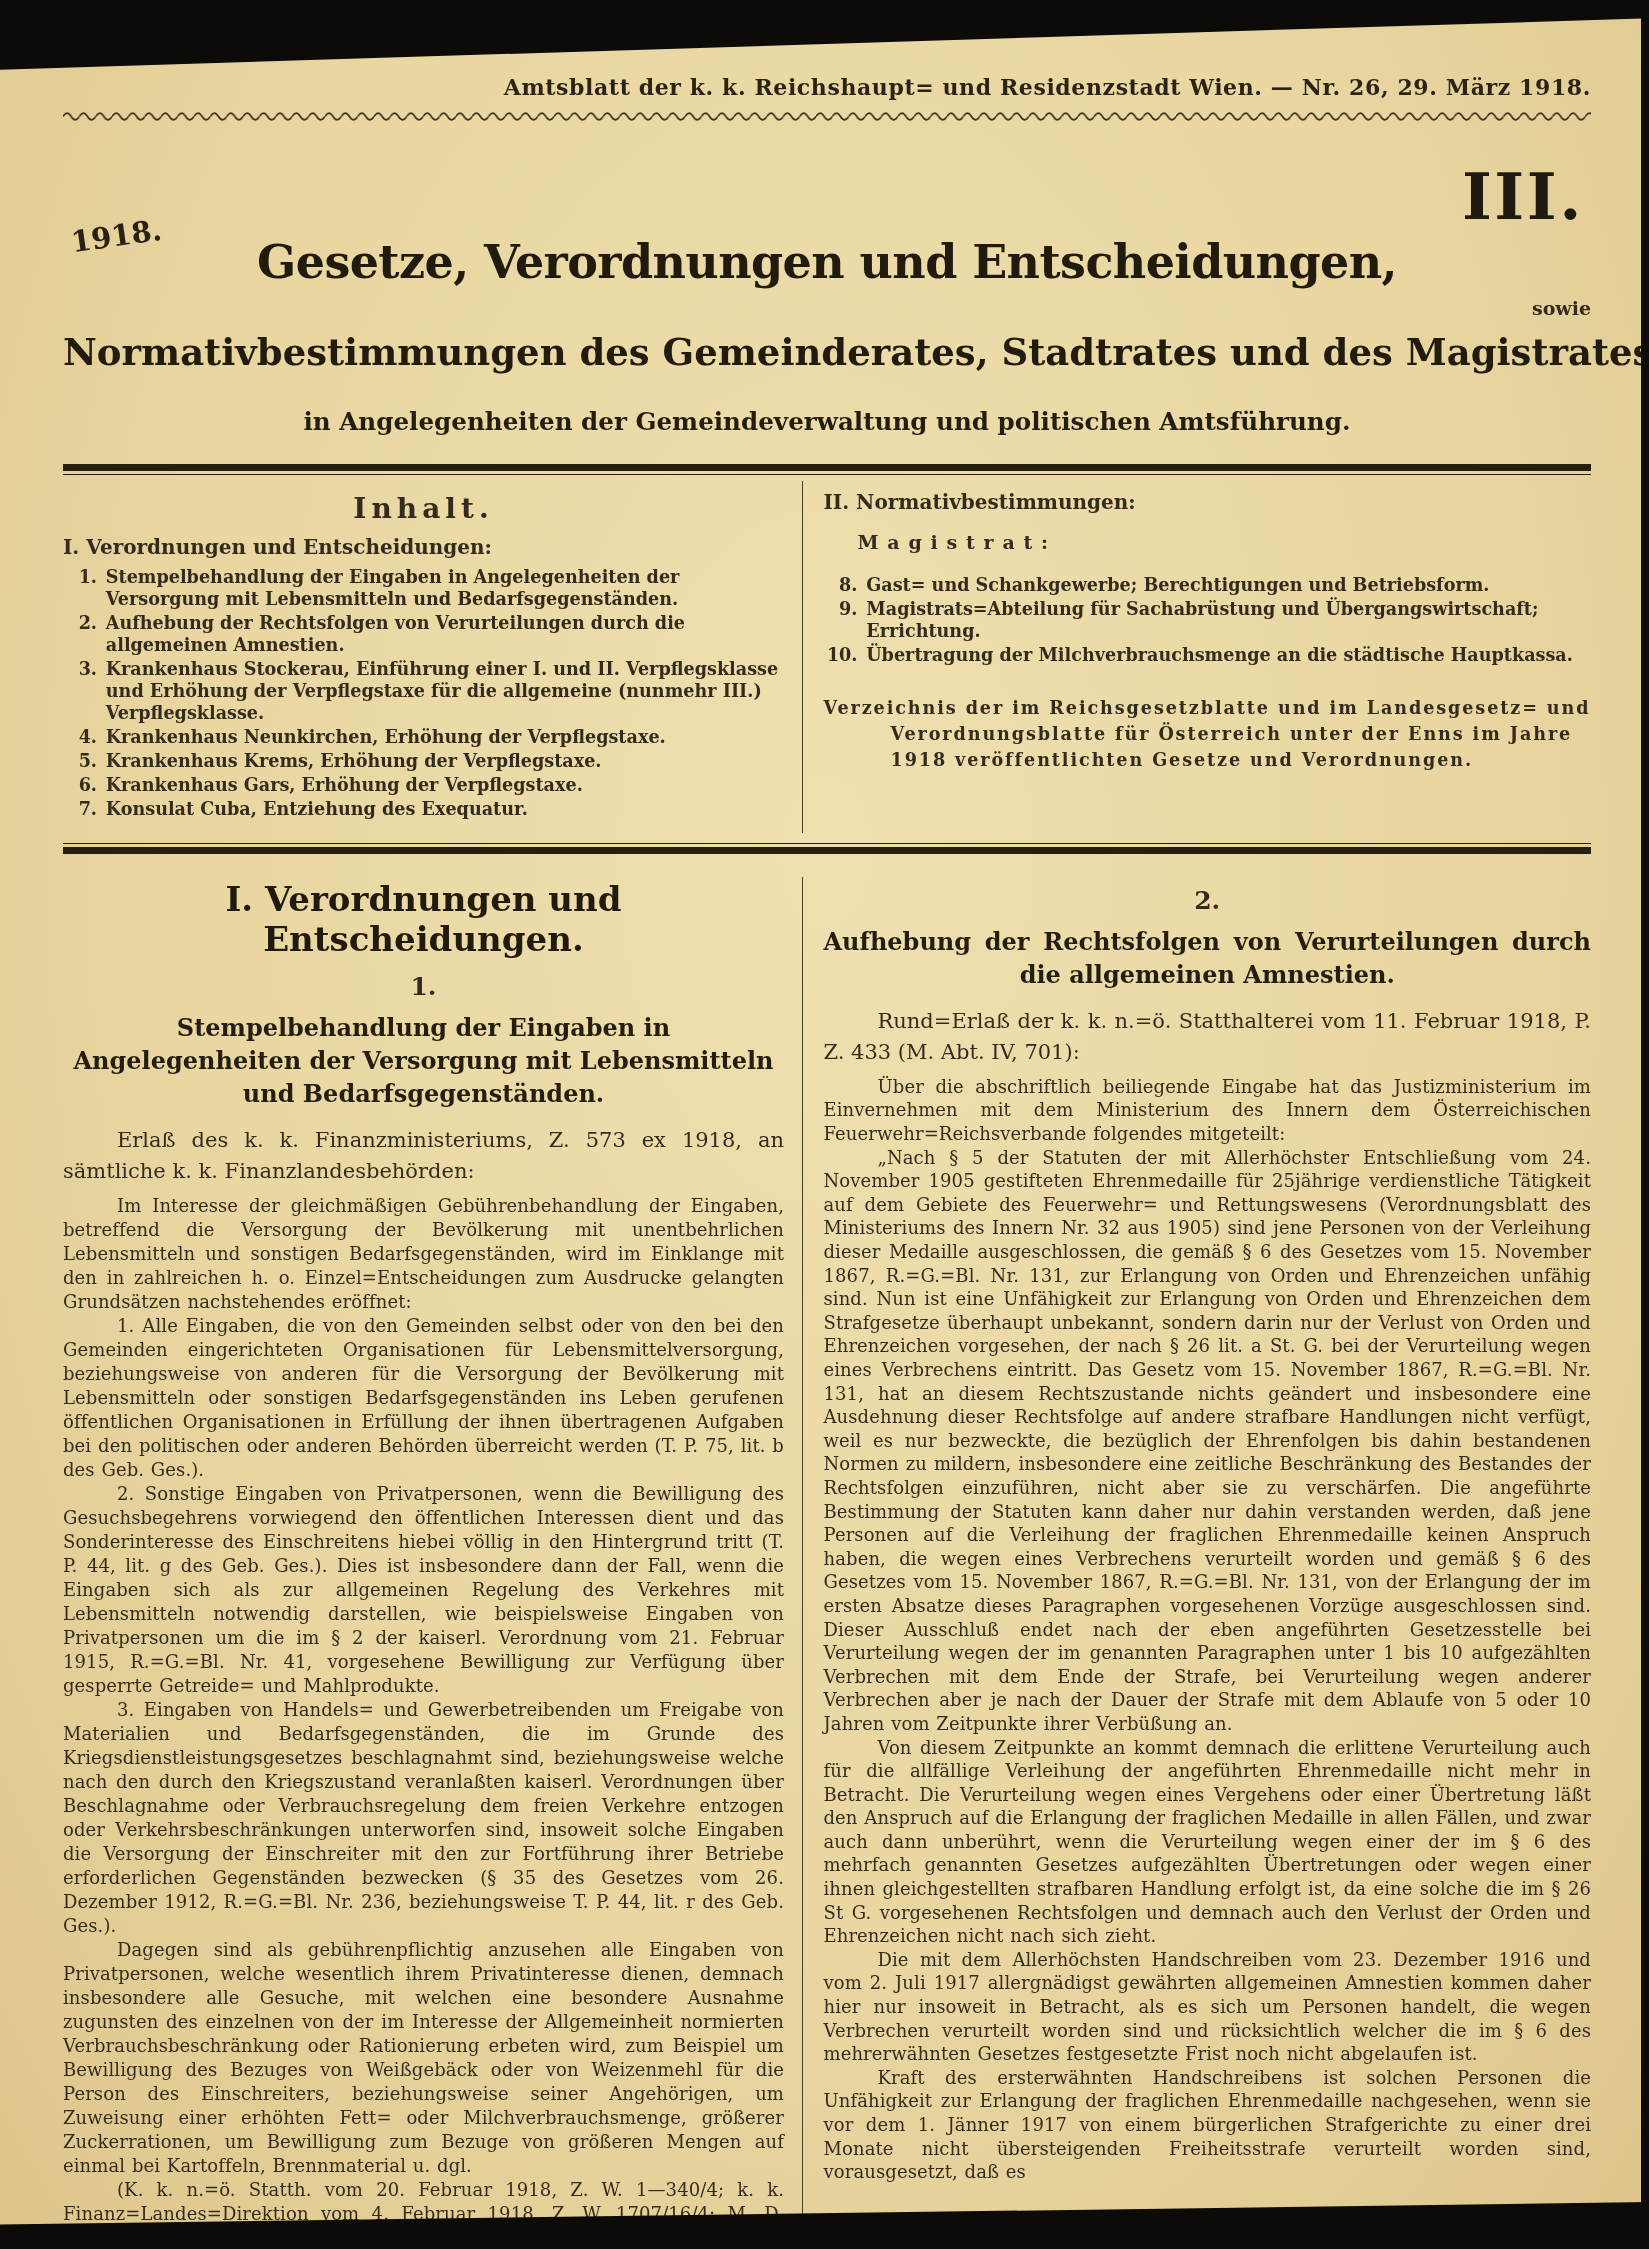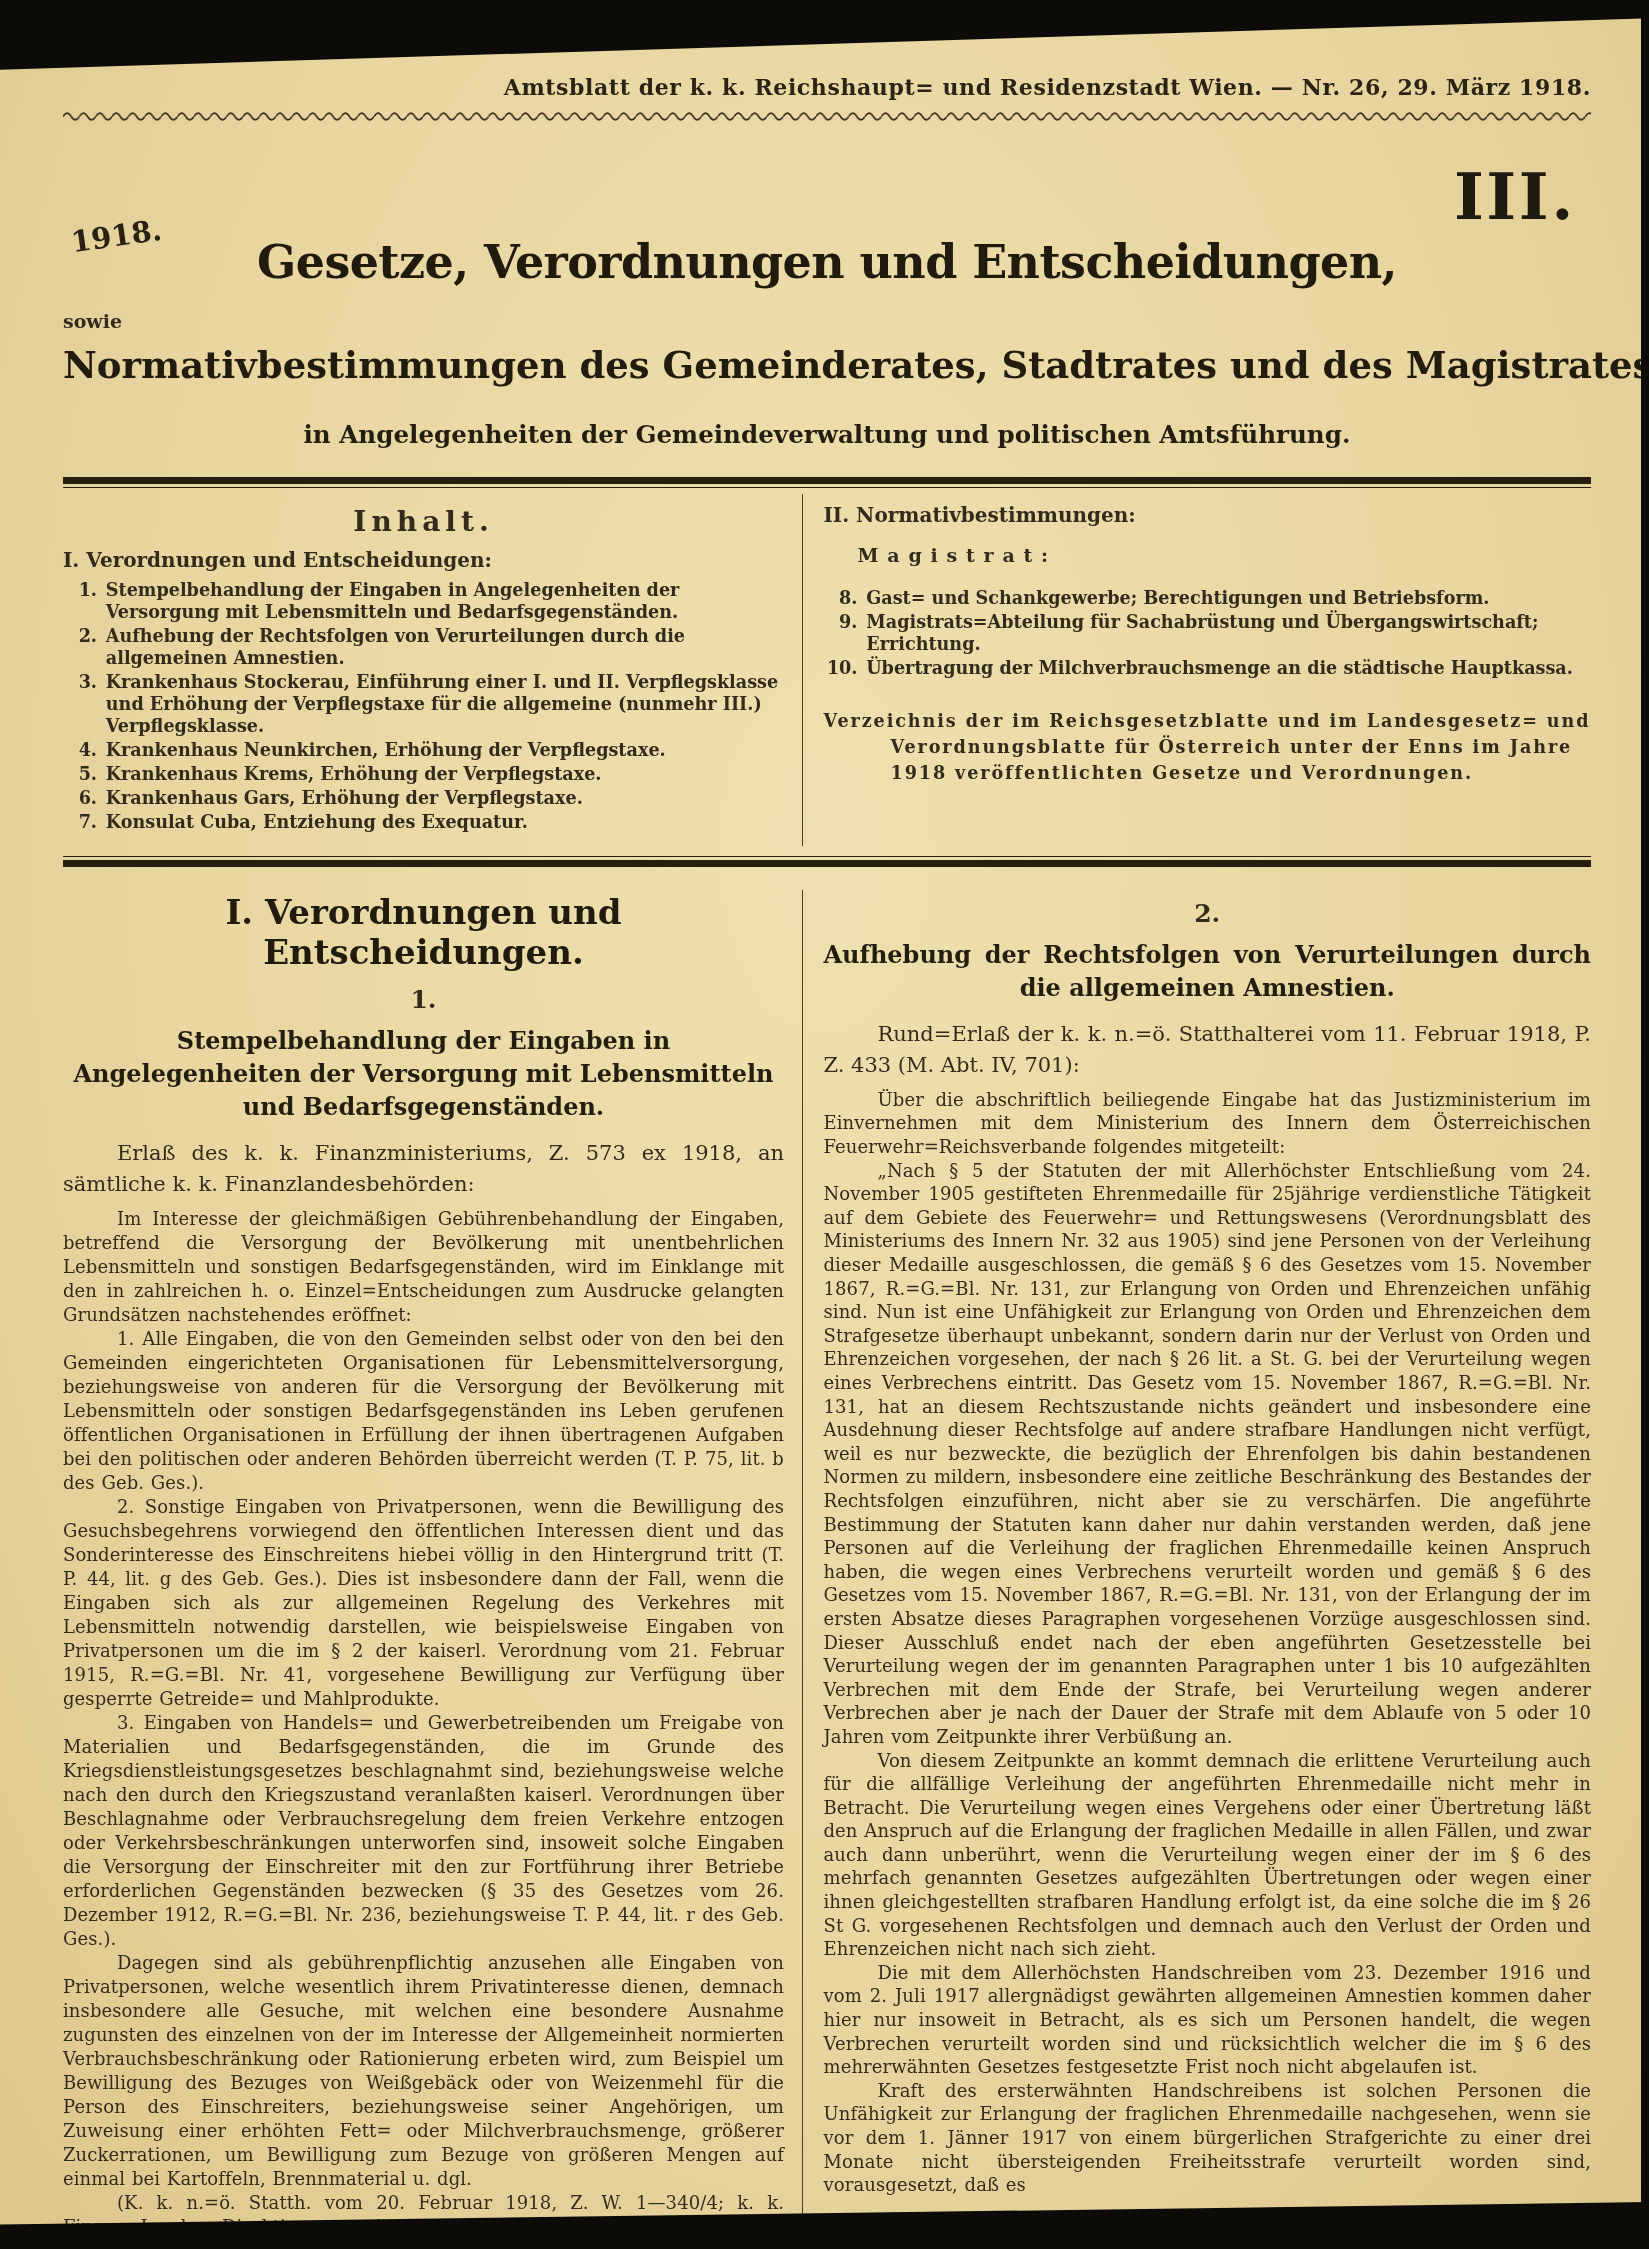--- a/index.html
+++ b/index.html
@@ -19,26 +19,26 @@
     clip-path:polygon(0 48%,100% 2%,100% 100%,0 100%);z-index:5;}
   .scan-right{position:absolute;top:0;right:0;width:9.4px;height:100%;background:#0c0b08;z-index:5;}
 
   .content{position:relative;padding:74px 59px 0 63px;}
 
   .masthead{text-align:right;font-weight:bold;font-size:22px;letter-spacing:0.6px;color:#2b2414;}
   .wavy{display:block;width:100%;height:15px;margin-top:8.8px;}
 
   .year{position:absolute;left:71px;top:219px;font-size:29px;font-weight:bold;
     transform:rotate(-8deg);color:#292214;}
-  .part{position:absolute;right:74px;top:159px;font-size:64px;font-weight:bold;
+  .part{position:absolute;right:66px;top:159px;font-size:64px;font-weight:bold;
     letter-spacing:2.5px;color:#1f1a0e;}
 
   .title1{margin:111px 0 0;text-align:center;font-size:46px;font-weight:bold;
     letter-spacing:-0.6px;white-space:nowrap;color:#211b0e;}
-  .sowie{margin-top:21px;text-align:left;font-size:19px;font-weight:bold;}
+  .sowie{margin-top:8px;text-align:right;font-size:19px;font-weight:bold;}
   .title2{margin:11.3px 0 0;text-align:center;font-size:37px;font-weight:bold;
     white-space:nowrap;color:#221c0f;}
   .title3{margin:33px 0 0;text-align:center;font-size:24.6px;font-weight:bold;color:#241e10;}
 
   .rule-a{margin-top:28px;border-top:7px solid #261f10;border-bottom:1.9px solid #261f10;height:3.1px;}
   .rule-b{margin-top:10px;border-top:1.9px solid #261f10;border-bottom:7px solid #261f10;height:3.1px;}
 
   .twocol{display:flex;align-items:stretch;}
   .col-divider{width:1.9px;background:#4a4026;}
   .inhalt{margin-top:6.3px;}

